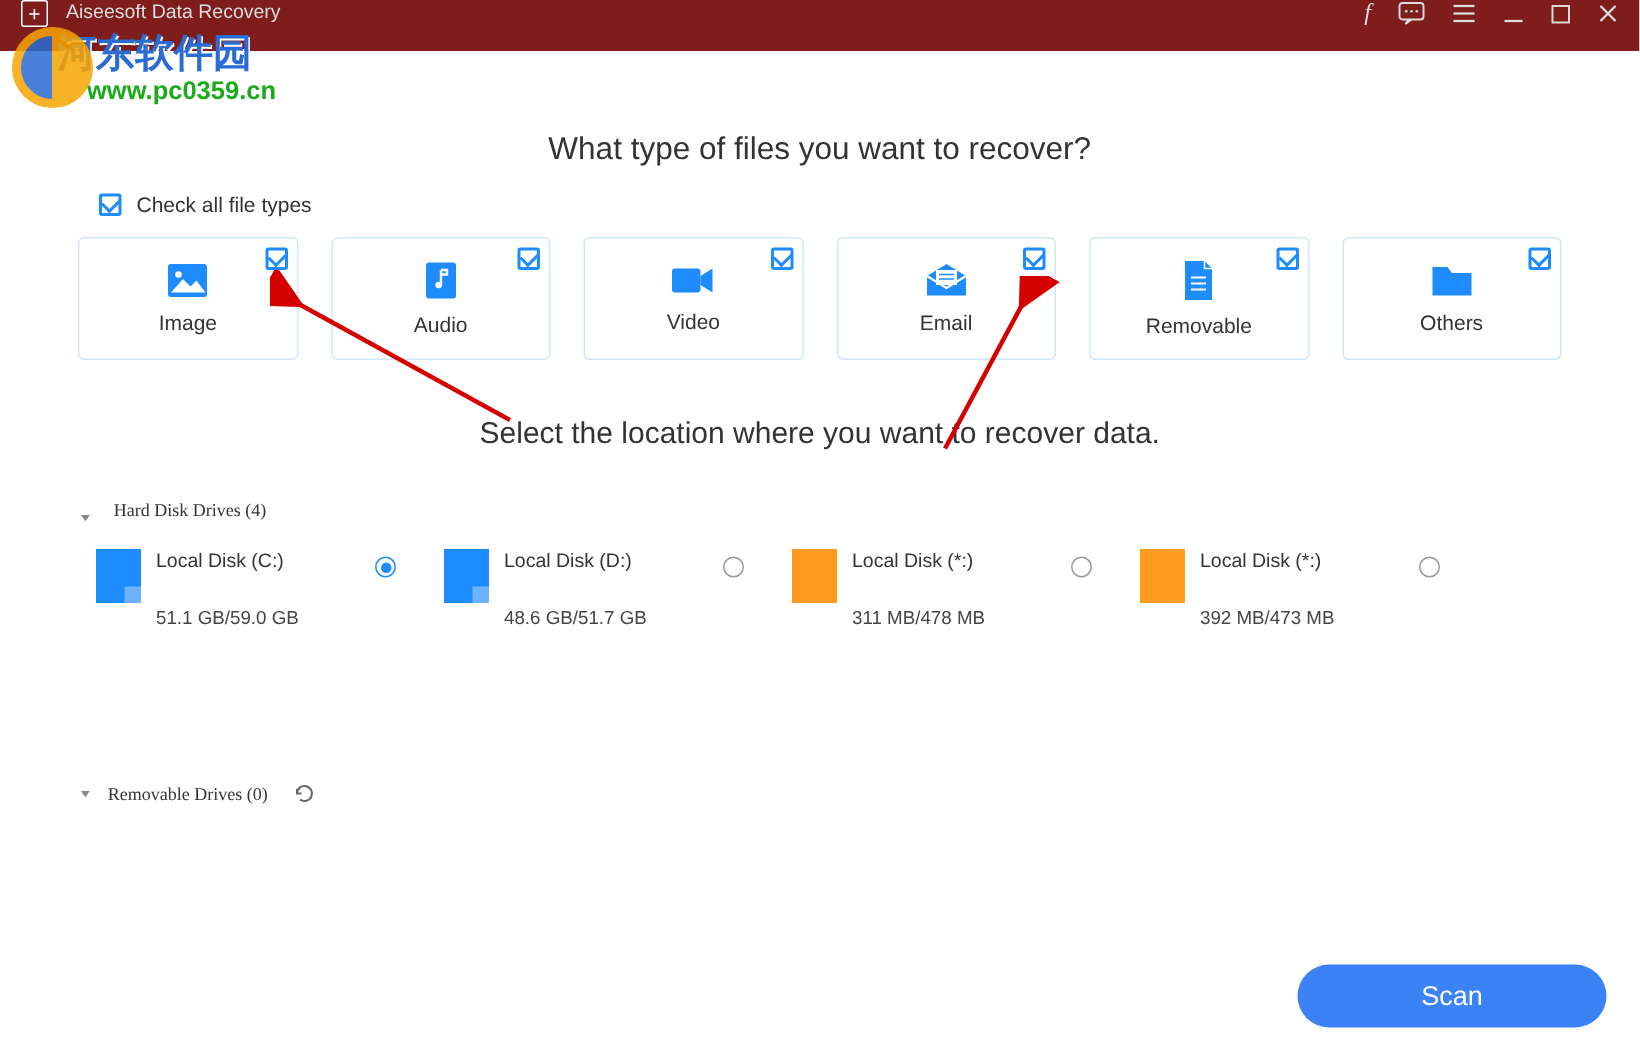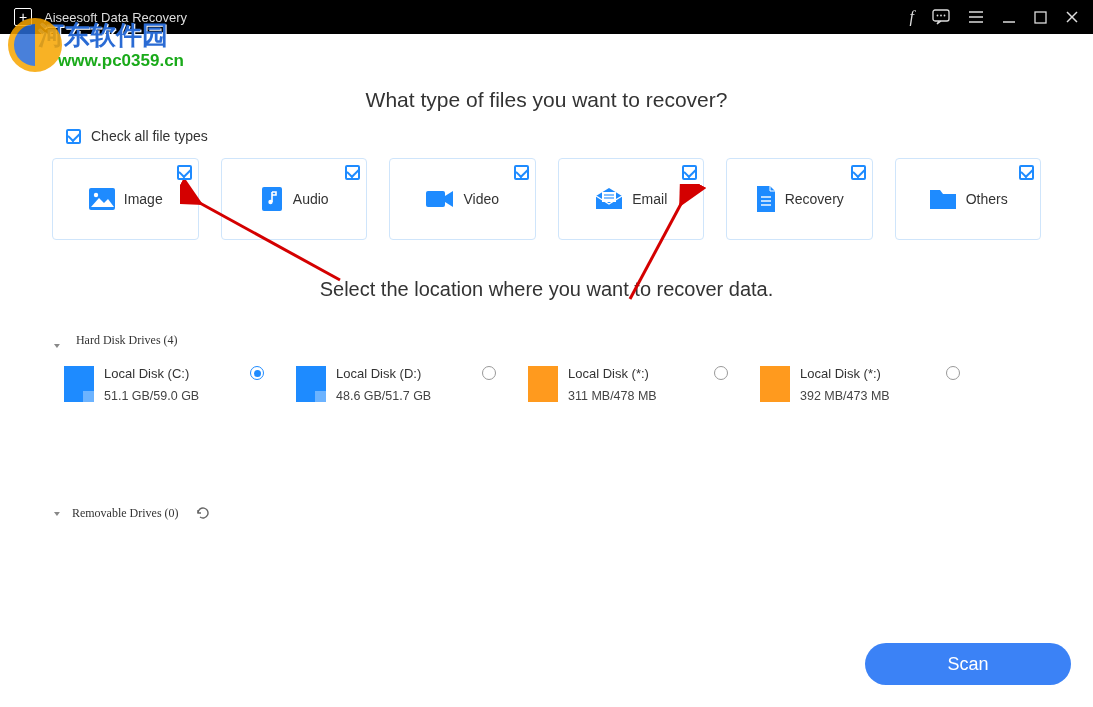--- a/index.html
+++ b/index.html
@@ -1,19 +1,19 @@
 <!DOCTYPE html>
 <html><head>
 <meta charset="utf-8">
 <style>
 * { margin:0; padding:0; box-sizing:border-box; font-family:"Segoe UI",Arial,sans-serif; }
 body { width:1093px; height:707px; background:#fff; position:relative; overflow:hidden; }
 
 
-.titlebar { height:34px; background:#000000; display:flex; align-items:center; padding:0 14px; color:#ddd; font-size:13px; }
+.titlebar { height:34px; background:#7f1d1d; display:flex; align-items:flex-start; padding:0 14px; color:#ddd; font-size:13px; }
 .titlebar .logo { width:18px; height:18px; border:1px solid #fff; border-radius:2px; margin-right:12px; display:flex; align-items:center; justify-content:center; }
 .titlebar .logo::before { content:"+"; color:#fff; font-size:14px; line-height:1; }
 .titlebar .title { flex:1; }
 .titlebar .ctrls { display:flex; gap:18px; align-items:center; }
 .titlebar .ctrls span { cursor:pointer; font-size:16px; color:#ddd; }
 
 
 .watermark { position:absolute; top:18px; left:8px; z-index:5; pointer-events:none; font-weight:bold; }
 .watermark .wm1 { font-size:26px; color:#2a6bd4; text-shadow:1px 1px 0 #fff; }
 .watermark .wm2 { font-size:17px; color:#1aaa1a; margin-top:-2px; }
@@ -21,39 +21,39 @@
 
 
 .content { padding:28px 52px 0 52px; color:#333; }
 .heading1 { text-align:center; font-size:21px; color:#333; margin:26px 0 16px; font-weight:500; }
 .chk-all { display:flex; align-items:center; gap:10px; font-size:14px; color:#333; margin:6px 0 14px 14px; }
 
 .ckbox { width:15px; height:15px; border:2px solid #1e8bff; border-radius:2px; position:relative; flex-shrink:0; }
 .ckbox.on::after { content:""; position:absolute; left:2px; top:-1px; width:6px; height:9px; border:solid #1e8bff; border-width:0 2.5px 2.5px 0; transform:rotate(45deg); }
 
 .cards { display:flex; gap:22px; justify-content:space-between; }
-.card { flex:1; border:1px solid #cfe5fb; border-radius:4px; height:82px; position:relative; display:flex; flex-direction:row; align-items:center; justify-content:center; gap:8px; cursor:pointer; }
+.card { flex:1; border:1px solid #cfe5fb; border-radius:4px; height:82px; position:relative; display:flex; flex-direction:column; align-items:center; justify-content:center; gap:8px; cursor:pointer; }
 .card .ck { position:absolute; top:6px; right:6px; }
 .card .ico { color:#1e8bff; }
 .card .lbl { font-size:14px; color:#333; }
 
 .heading2 { text-align:center; font-size:20px; color:#333; margin:38px 0 24px; font-weight:500; }
 
 .sec-label { font-size:12px; color:#333; margin:8px 0 18px 0;font-family:Liberation Serif, serif; }
 .sec-row { display:flex; align-items:center; gap:14px; }
 .sec-caret { font-size:10px; color:#888; transform:scaleY(.7); }
 .refresh { font-size:15px; color:#666; margin-left:6px; }
 
 .drives { display:flex; gap:32px; padding-left:12px; }
 .drive { display:flex; gap:10px; width:200px; }
 .drive-ico { width:30px; height:36px; background:#1e8bff; position:relative; }
 .drive-ico.orange { background:#ff9a1e; }
 .drive-ico .corner { position:absolute; bottom:0; right:0; width:11px; height:11px; background:#fff; opacity:.35; }
 .drive-info { flex:1; font-size:12.5px; color:#444; }
-.drive-top { display:flex; align-items:flex-start; justify-content:space-between; margin-bottom:4px; }
+.drive-top { display:flex; align-items:flex-end; justify-content:space-between; margin-bottom:20px; }
 .radio { width:14px; height:14px; border:1px solid #999; border-radius:50%; display:inline-flex; align-items:center; justify-content:center; flex-shrink:0; }
 .radio.on { border-color:#1e8bff; }
 .radio.on::after { content:""; width:7px; height:7px; background:#1e8bff; border-radius:50%; }
 .drive-name { font-size:13px; color:#333; margin-bottom:4px; display:block; }
 .drive-size { font-size:12.5px; color:#444; }
 
 .removable { margin-top:102px; display:flex; align-items:center; gap:10px; }
 
 .scan-btn { position:absolute; bottom:22px; right:22px; width:206px; height:42px; background:#3b82f6; color:#fff; border:none; border-radius:21px; font-size:18px; cursor:pointer; }
 
@@ -169,21 +169,21 @@
       <span class="ckbox on ck"></span>
       <span class="ico">
         <svg width="22" height="28" viewBox="0 0 22 28">
             <path d="M2 1 L15 1 L20 6 L20 27 L2 27 Z" fill="#1e8bff"></path>
             <path d="M15 1 L15 6 L20 6" fill="none" stroke="#fff" stroke-width="1"></path>
             <line x1="6" y1="12" x2="16" y2="12" stroke="#fff" stroke-width="1.4"></line>
             <line x1="6" y1="16" x2="16" y2="16" stroke="#fff" stroke-width="1.4"></line>
             <line x1="6" y1="20" x2="16" y2="20" stroke="#fff" stroke-width="1.4"></line>
           </svg>
       </span>
-      <span class="lbl">Recovery</span>
+      <span class="lbl">Removable</span>
     </div>
     <div class="card">
       <span class="ckbox on ck"></span>
       <span class="ico">
         <svg width="30" height="24" viewBox="0 0 30 24">
             <path d="M2 3 L12 3 L15 7 L28 7 L28 22 L2 22 Z" fill="#1e8bff"></path>
           </svg>
       </span>
       <span class="lbl">Others</span>
     </div>

